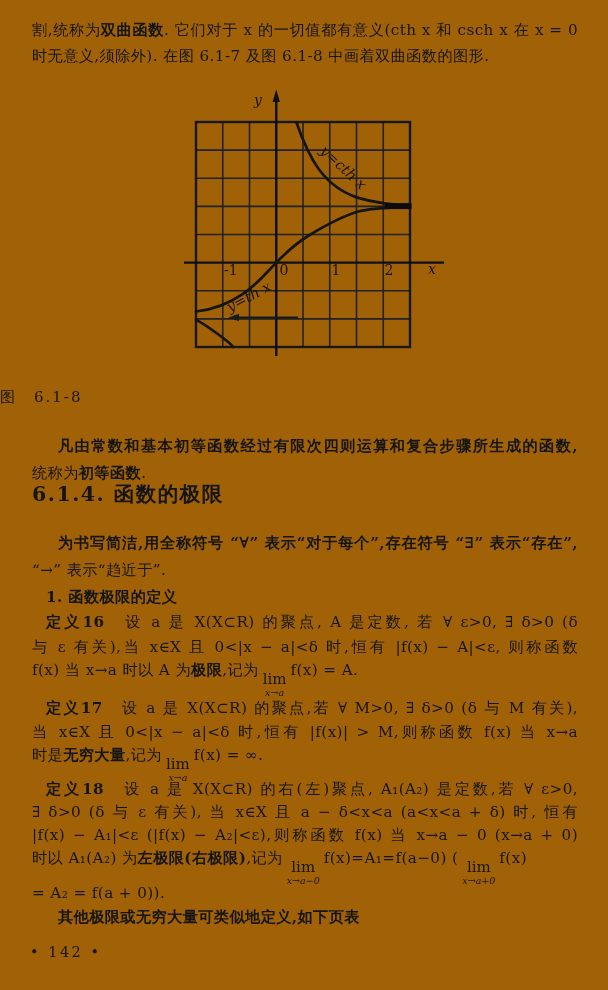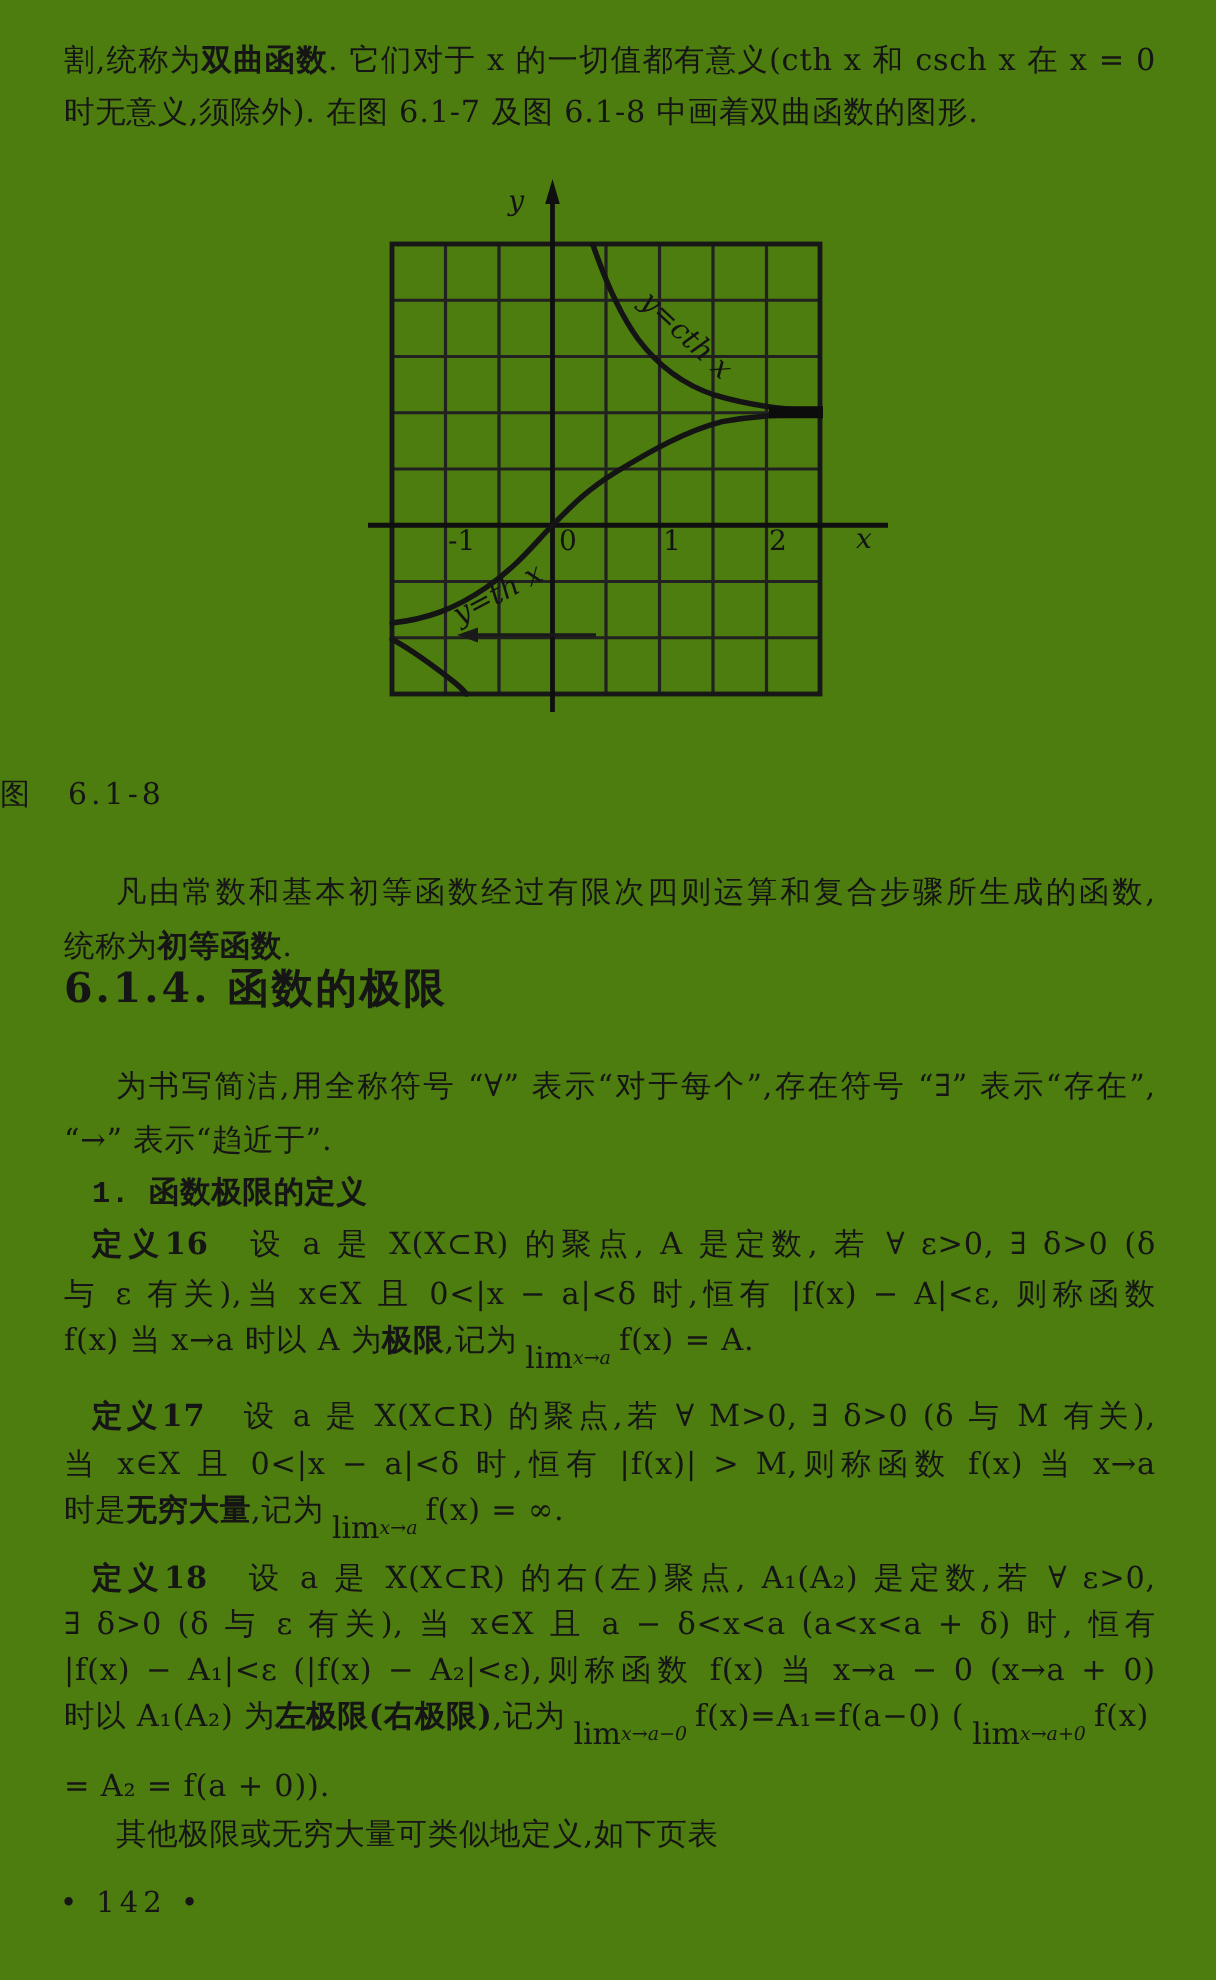--- a/index.html
+++ b/index.html
@@ -1,44 +1,44 @@
 <!DOCTYPE html>
 <html><head>
 <meta charset="utf-8">
 <style>
   html,body{margin:0;padding:0;background:#d8d6d0;}
   .page{
     position:relative;width:608px;height:990px;margin:0 auto;
-    background:#4d7c0f;color:#151515;overflow:hidden;
+    background:#a16207;color:#151515;overflow:hidden;
     font-family:"DejaVu Serif","Liberation Serif",serif;
   }
   .ln{
     position:absolute;left:32px;width:546px;
     font-size:15.2px;line-height:21px;letter-spacing:0.4px;
     white-space:nowrap;
   }
   .j{white-space:normal;text-align:justify;text-align-last:justify;}
-  .i26{text-indent:26px;}
+  .i26{text-indent:26px;font-weight:bold;}
   .i14{text-indent:14px;}
   .b{font-weight:bold;}
   .heading{
     position:absolute;left:32px;top:480px;
     font-size:20.5px;font-weight:bold;letter-spacing:1.5px;
   }
   .caption{
     position:absolute;left:0;top:388px;width:560px;text-align:left;
     font-size:15px;letter-spacing:2px;
   }
-  .subhead{font-weight:bold;font-family:Liberation Mono, monospace;}
+  .subhead{font-weight:bold;}
   .pagenum{
     position:absolute;left:30px;top:944px;
     font-size:14.5px;letter-spacing:2.5px;
   }
   .lim{
-    display:inline-flex;align-items:center;
+    display:inline-flex;flex-direction:column;align-items:center;
     line-height:1;vertical-align:-9px;margin:0 4px;letter-spacing:0;
   }
   .lim .t{font-size:15px;}
   .lim .s{font-size:9.5px;font-style:italic;margin-top:1px;}
   .figwrap{position:absolute;left:160px;top:88px;width:300px;height:290px;}
   .grid{stroke:#212121;stroke-width:1.6;fill:none;}
   .gridframe{stroke:#171717;stroke-width:2.4;fill:none;}
   .axis{stroke:#0f0f0f;stroke-width:2.4;}
   .curve{fill:none;stroke:#141414;stroke-width:2.7;stroke-linecap:round;}
   .blob{stroke:#0c0c0c;stroke-width:6;}

